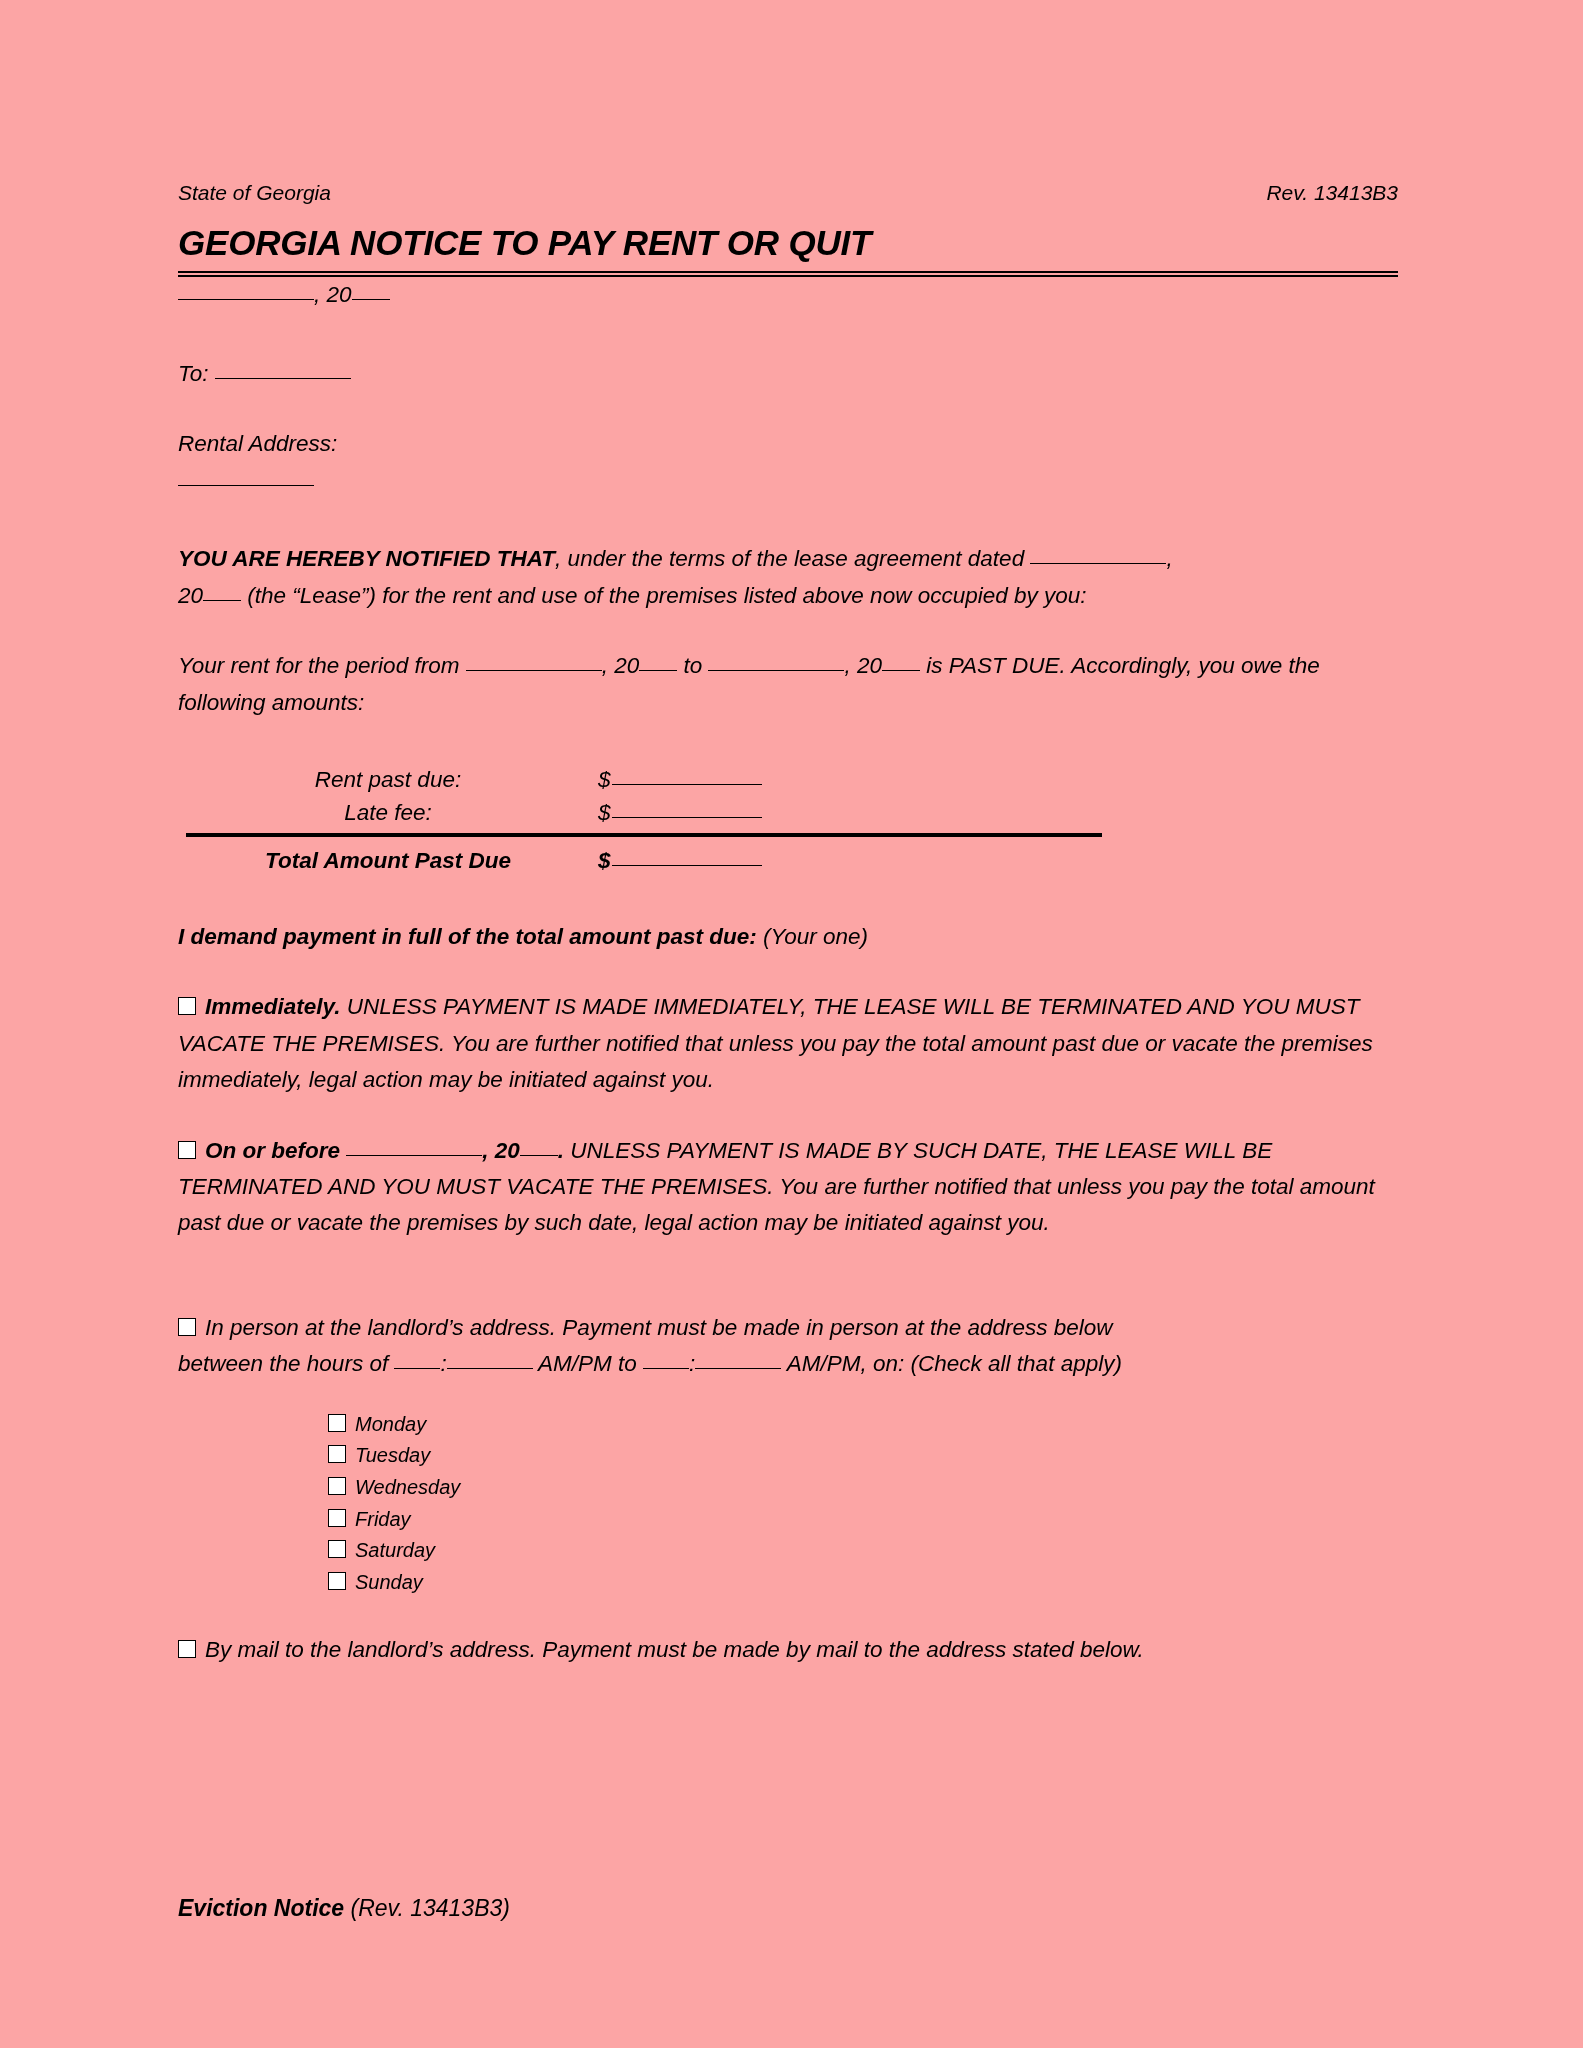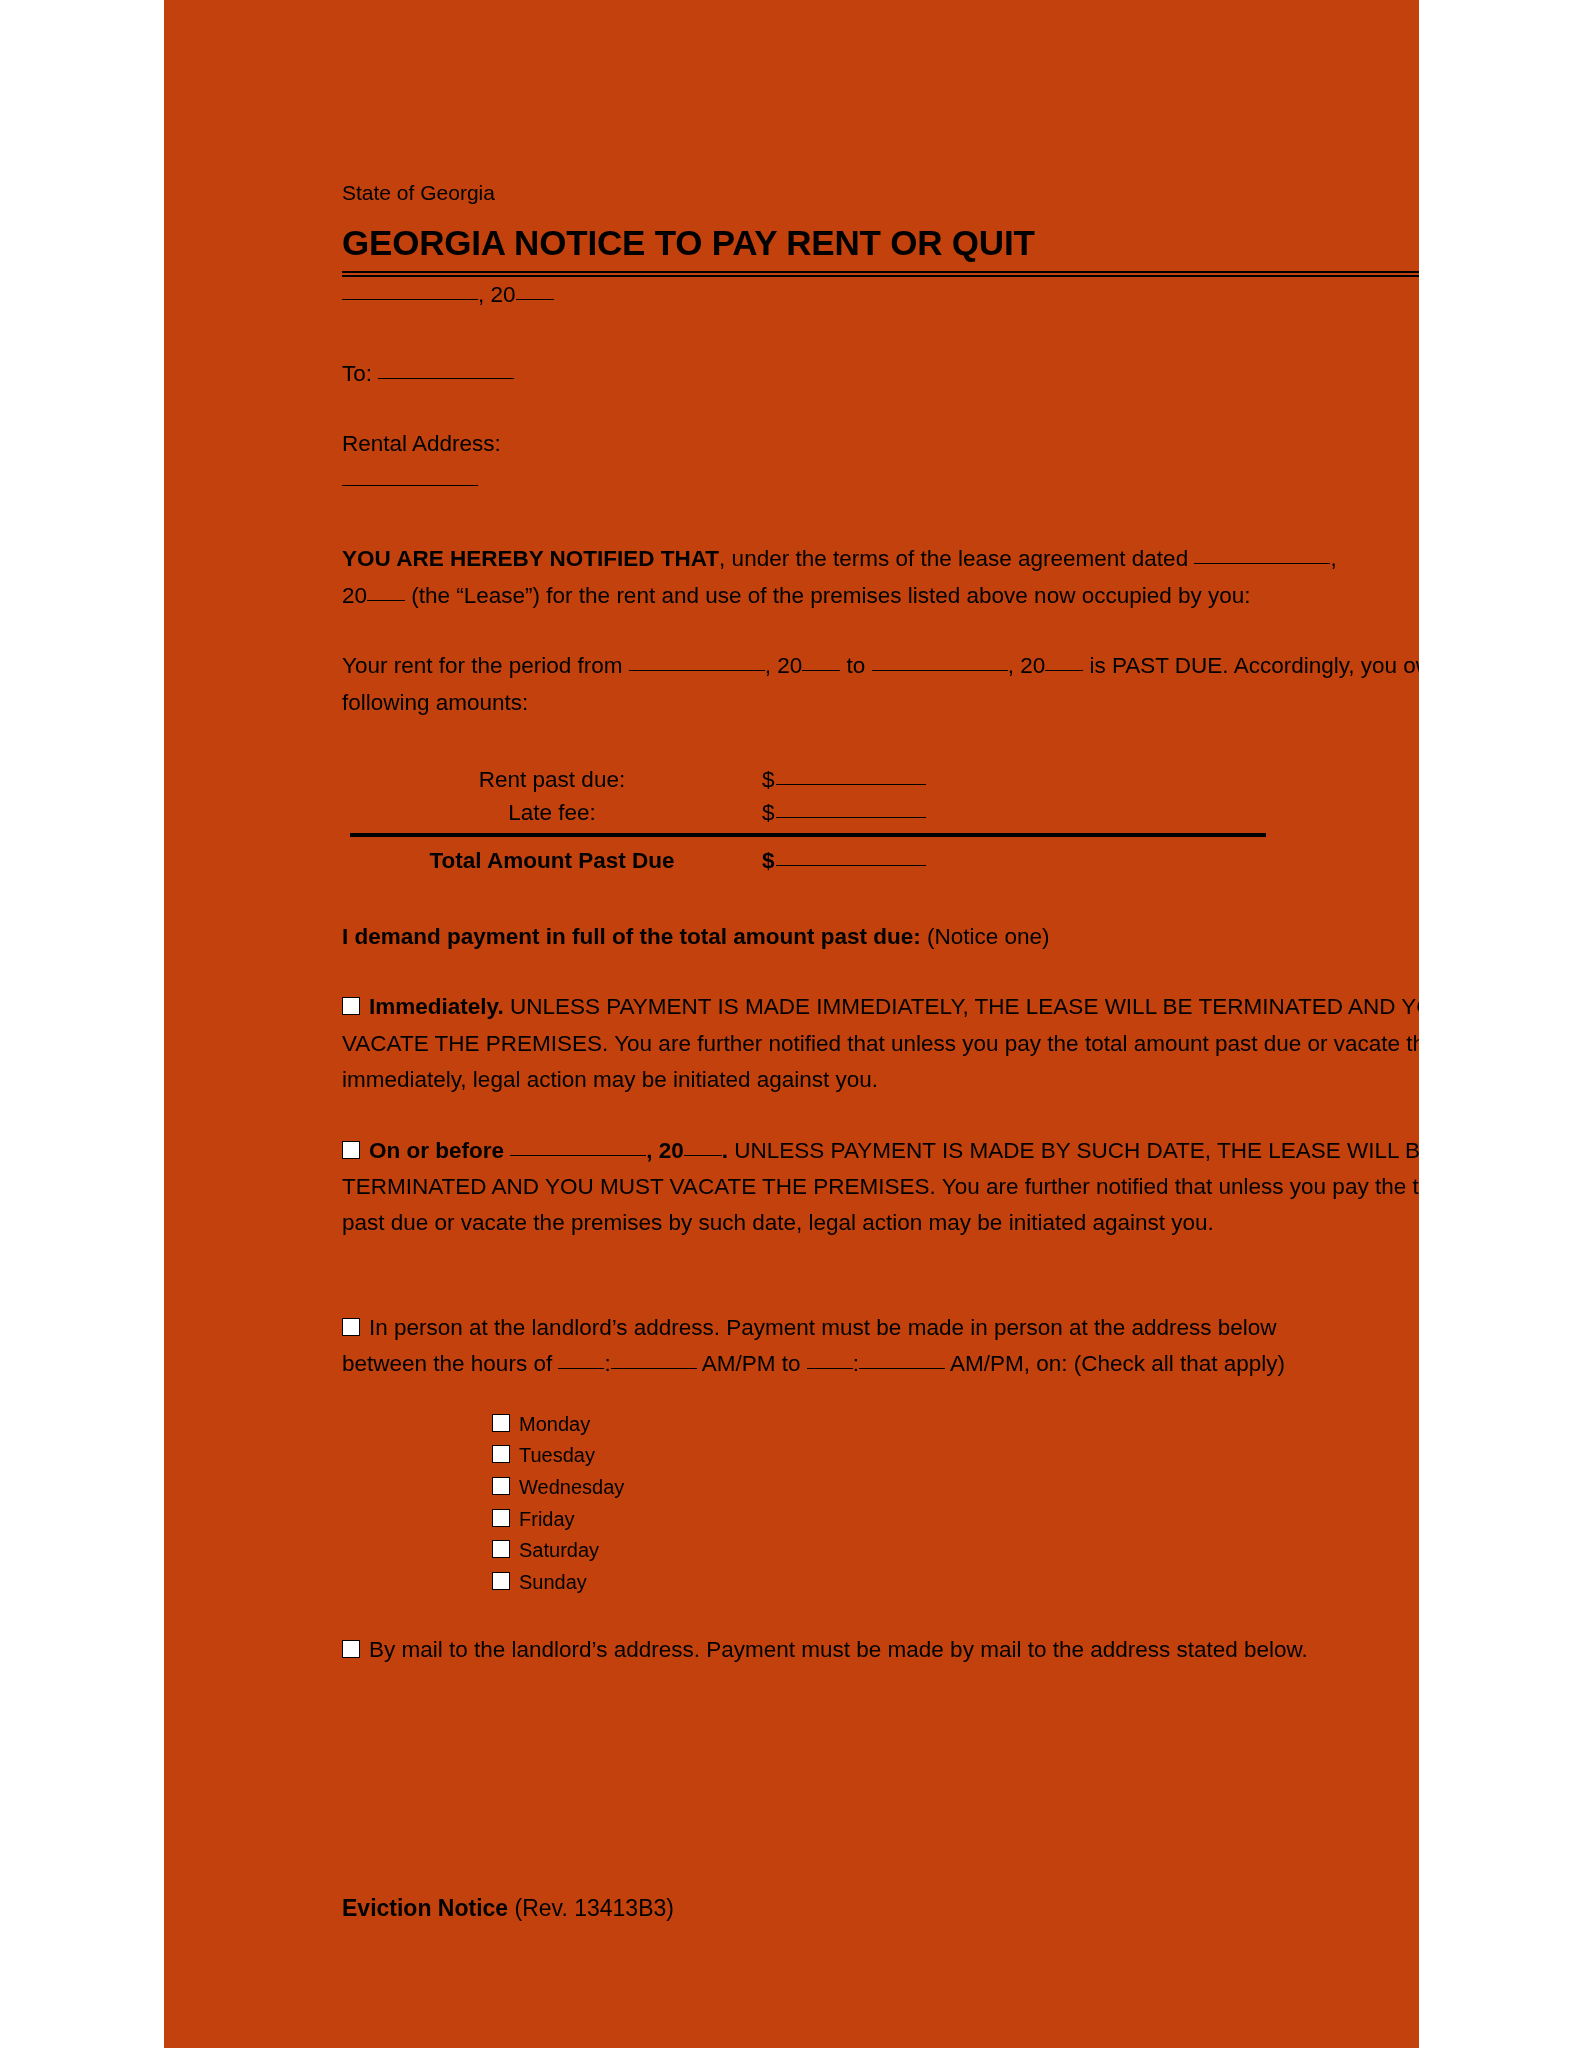--- a/index.html
+++ b/index.html
@@ -6,27 +6,28 @@
     margin: 0;
     padding: 0;
     background: #ffffff;
   }
   body {
     font-family: "Liberation Sans", sans-serif;
     color: #000000;
   }
   .page {
     position: relative;
-    width: 1255px;
+    width: 1583px;
     height: 2048px;
-    background: #c2410c;
+    background: #fca5a5;
     margin: 0 auto;
     box-sizing: border-box;
     padding: 0;
     overflow: hidden;
+    font-style: italic;
   }
   .content {
     position: absolute;
     left: 178px;
     top: 180px;
     width: 1220px;
   }
 
   
   .header-row {
@@ -207,21 +208,21 @@
 
         <div class="amt-row amt-total">
           <div class="amt-label">Total Amount Past Due</div>
           <div class="amt-value"><span class="dollar">$</span><span class="amt-blank"></span></div>
         </div>
 
       </div>
 
       <div class="gap-lg"></div>
 
-      <p class="blk"><span class="bold">I demand payment in full of the total amount past due:</span><span> (Notice one)</span></p>
+      <p class="blk"><span class="bold">I demand payment in full of the total amount past due:</span><span> (Your one)</span></p>
 
       <div class="gap-md"></div>
 
       <p class="blk"><span class="chk"></span><span class="bold">Immediately.</span><span> UNLESS PAYMENT IS MADE IMMEDIATELY, THE LEASE WILL BE TERMINATED AND YOU MUST VACATE THE PREMISES. You are further notified that unless you pay the total amount past due or vacate the premises immediately, legal action may be initiated against you.</span></p>
 
       <div class="gap-md"></div>
 
       <p class="blk"><span class="chk"></span><span class="bold">On or before</span> <span class="blank bl-md"></span><span class="bold">, 20</span><span class="blank bl-xs"></span><span class="bold">.</span><span> UNLESS PAYMENT IS MADE BY SUCH DATE, THE LEASE WILL BE TERMINATED AND YOU MUST VACATE THE PREMISES. You are further notified that unless you pay the total amount past due or vacate the premises by such date, legal action may be initiated against you.</span></p>
 
       <div class="gap-md"></div>

